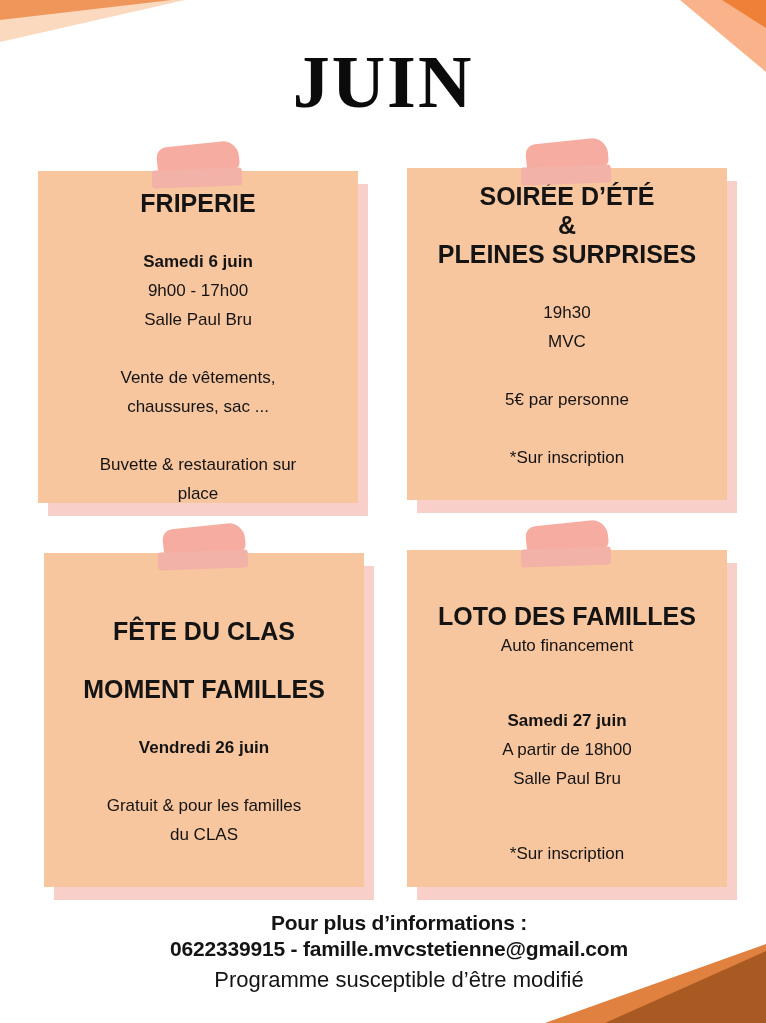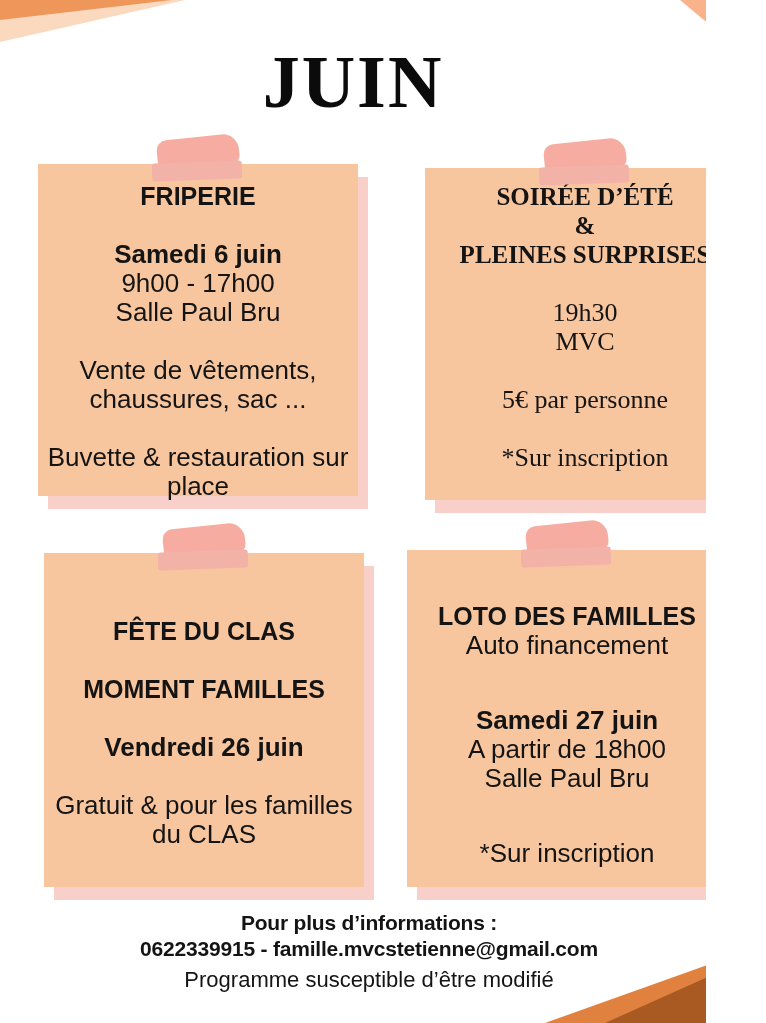--- a/index.html
+++ b/index.html
@@ -12,21 +12,21 @@
     --corner-tl-light:#FBD9BF;
     --corner-tr-peach:#FAB28B;
     --corner-tr-dark:#EF8038;
     --corner-br-light:#E08140;
     --corner-br-dark:#A85A22;
   }
   *{margin:0;padding:0;box-sizing:border-box;}
   html,body{background:#ffffff;}
   .page{
     position:relative;
-    width:706px;height:1023px;
+    width:766px;height:1023px;
     background:#ffffff;
     overflow:hidden;
     font-family:"Liberation Sans", sans-serif;
     color:var(--text);
   }
   
   .corner{position:absolute;}
   .tl-light{left:0;top:0;width:185px;height:42px;background:var(--corner-tl-light);
     clip-path:polygon(0 0,100% 0,0 100%);}
   .tl-dark{left:0;top:0;width:172px;height:20px;background:var(--corner-tl-dark);
@@ -47,30 +47,30 @@
     font-weight:700;font-size:74px;line-height:80px;
     letter-spacing:2px;color:#0b0b0b;
   }
   
   .card{
     position:absolute;width:320px;
     background:var(--card-bg);
     box-shadow:10px 13px 0 var(--card-shadow);
     text-align:center;
   }
-  .card1{left:38px;top:164px;height:332px;}
-  .card2{left:425px;top:168px;height:332px;font-family:Liberation Serif, serif;}
+  .card1{left:38px;top:171px;height:332px;}
+  .card2{left:407px;top:168px;height:332px;}
   .card3{left:44px;top:553px;height:334px;}
   .card4{left:407px;top:550px;height:337px;}
   .card-body{padding:18px 8px 0 8px;}
   .card2 .card-body{padding-top:14px;}
   .card3 .card-body{padding-top:64px;}
   .card4 .card-body{padding-top:52px;}
   .h{font-size:25px;font-weight:700;line-height:29px;}
-  .b{font-size:26px;line-height:29px;}
+  .b{font-size:17px;line-height:29px;}
   .bold{font-weight:700;}
   .pre{white-space:pre-line;}
   .gap{height:29px;}
   .gap2{height:46px;}
   
   .tape{
     position:absolute;top:-28px;left:50%;
     transform:translateX(-50%);
     width:96px;height:48px;z-index:2;
   }

